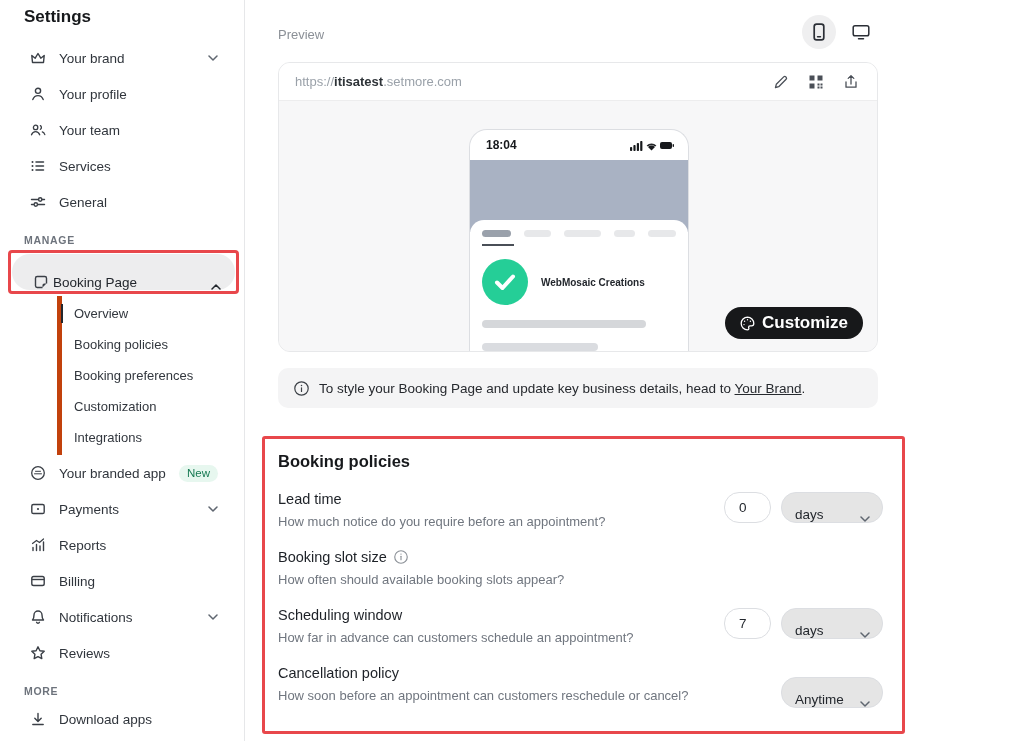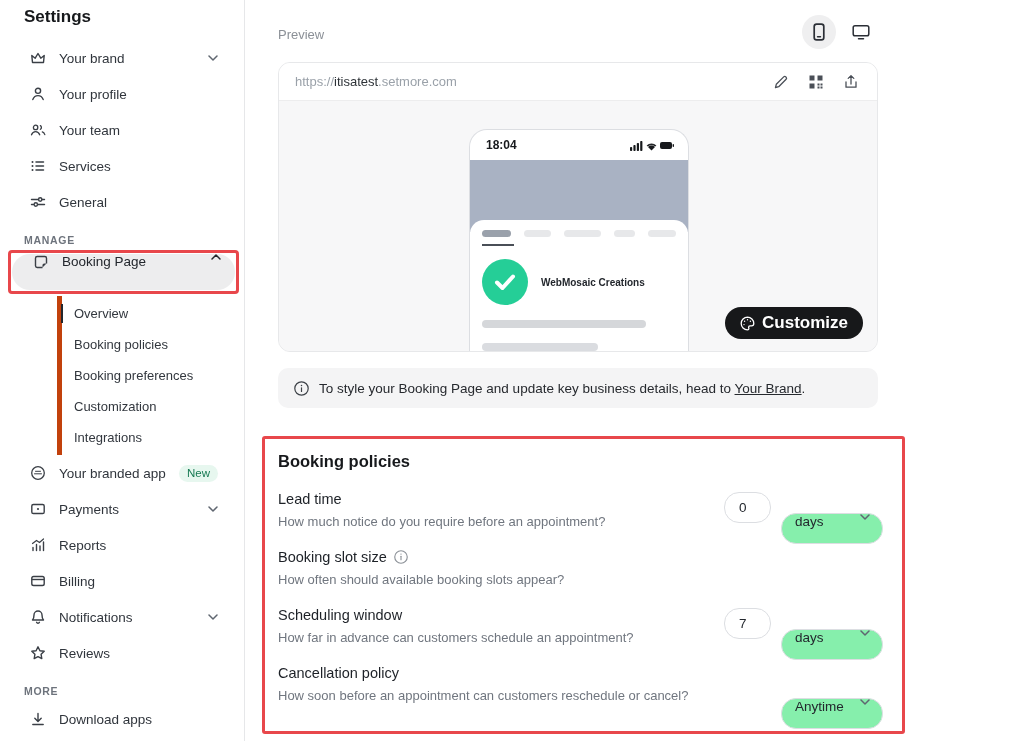--- a/index.html
+++ b/index.html
@@ -12,22 +12,22 @@
     border-right:1px solid #e6e7e9; background:#fff; padding-top:4px; }
   .sidebar h1 { font-size:17px; font-weight:700; color:#17191c; margin:0 0 10px 24px; line-height:26px; }
   .nav-item { height:36px; display:flex; align-items:center; gap:13px; padding:0 26px 0 30px;
     font-size:13.5px; color:#30353c; cursor:pointer; position:relative; }
   .nav-item .icn { width:16px; height:16px; display:flex; align-items:center; justify-content:center; flex:none; color:#3a3f46; }
   .nav-item .lbl { flex:1; }
   .nav-item .chev { flex:none; color:#5f6670; display:flex; }
   .section-label { font-size:10.5px; letter-spacing:.7px; color:#6d737c; font-weight:700;
     margin:14px 0 4px 24px; }
   .active-wrap { margin:3px 5px 0 8px; border:3px solid #e8474b; border-radius:4px; padding:1px; }
-  .nav-pill { height:36px; background:#ededee; border-radius:18px; display:flex; align-items:flex-start;
-    gap:13px; padding:0 14px 0 21px; font-size:13.5px; color:#23272d; cursor:pointer; }
+  .nav-pill { height:36px; background:#ededee; border-radius:18px; display:flex; align-items:flex-end;
+    gap:4px; padding:0 14px 0 21px; font-size:13.5px; color:#23272d; cursor:pointer; }
   .nav-pill .icn { width:16px; height:16px; display:flex; color:#3a3f46; }
   .nav-pill .lbl { flex:1; }
   .sub-list { margin:2px 0 0 57px; border-left:5px solid #c2410c; padding:2px 0; }
   .sub-item { height:31px; line-height:31px; padding-left:12px; font-size:13px; color:#32373e;
     cursor:pointer; position:relative; }
   .sub-item.active::before { content:""; position:absolute; left:-1.5px; top:6px; bottom:6px;
     width:2px; background:#23272d; }
   .badge { background:#e7f7ef; color:#177a53; font-size:11.5px; border-radius:9px;
     padding:2px 8px 3px; font-weight:400; }
   svg { display:block; }
@@ -39,21 +39,21 @@
   .dev { width:34px; height:34px; border-radius:50%; border:none; background:transparent;
     display:flex; align-items:center; justify-content:center; cursor:pointer; color:#2b2f36; }
   .dev.active { background:#efeff0; }
 
   .preview-card { position:absolute; left:0; top:62px; width:600px; height:290px;
     border:1px solid #e7e8ea; border-radius:12px; overflow:hidden; background:#f7f7f8; }
   .url-row { height:38px; background:#fff; border-bottom:1px solid #ededee; display:flex;
     align-items:center; padding:0 18px 0 16px; }
   .url { flex:1; font-size:13px; }
   .url .mut { color:#9aa1a9; }
-  .url .sub { color:#2e3338; font-weight:400; }
+  .url .sub { color:#2e3338; font-weight:700; }
   .url-actions { display:flex; align-items:center; gap:19px; }
   .url-actions button { border:none; background:transparent; padding:0; cursor:pointer; color:#4a4f57; display:flex; }
   .preview-body { position:relative; height:251px; background:#f7f7f8; }
 
   .phone { position:absolute; left:190px; top:28px; width:220px; height:240px;
     background:#fff; border:1px solid #dcdee2; border-bottom:none; border-radius:18px 18px 0 0;
     overflow:hidden; }
   .statusbar { height:30px; display:flex; align-items:center; justify-content:space-between;
     padding:0 14px 0 16px; }
   .statusbar .time { font-size:12px; font-weight:700; color:#17191c; }
@@ -88,22 +88,22 @@
   .policies h2 { font-size:16.5px; font-weight:700; color:#17191c; margin-bottom:20px; }
   .prow { display:flex; justify-content:space-between; align-items:flex-start; height:58px; }
   .ptext { max-width:412px; }
   .plabel { font-size:14.5px; color:#1d2127; display:flex; align-items:center; gap:7px; }
   .pdesc { font-size:13px; color:#70767f; margin-top:5px; line-height:19px; }
   .pctl { display:flex; gap:10px; margin-top:1px; }
   .pinput { width:47px; height:31px; border:1px solid #dcdee2; border-radius:15px;
     padding:0 0 0 14px; font-size:13.5px; color:#23272d; background:#fff; outline:none;
     font-family:inherit; }
   .pselect { width:102px; height:31px; border:1px solid #dcdee2; border-radius:15px;
-    display:flex; align-items:flex-start; justify-content:space-between; padding:0 12px 0 13px;
-    font-size:13.5px; color:#23272d; background:#86efac; cursor:pointer;margin-top:21px; }
+    display:flex; align-items:flex-end; justify-content:space-between; padding:0 12px 0 13px;
+    font-size:13.5px; color:#23272d; background:#e5e5e5; cursor:pointer; }
   .info-glyph { color:#8b9097; display:flex; }
 </style>
 </head>
 <body>
 
 <div class="app">
 
   <aside class="sidebar">
     <h1>Settings</h1>
 

